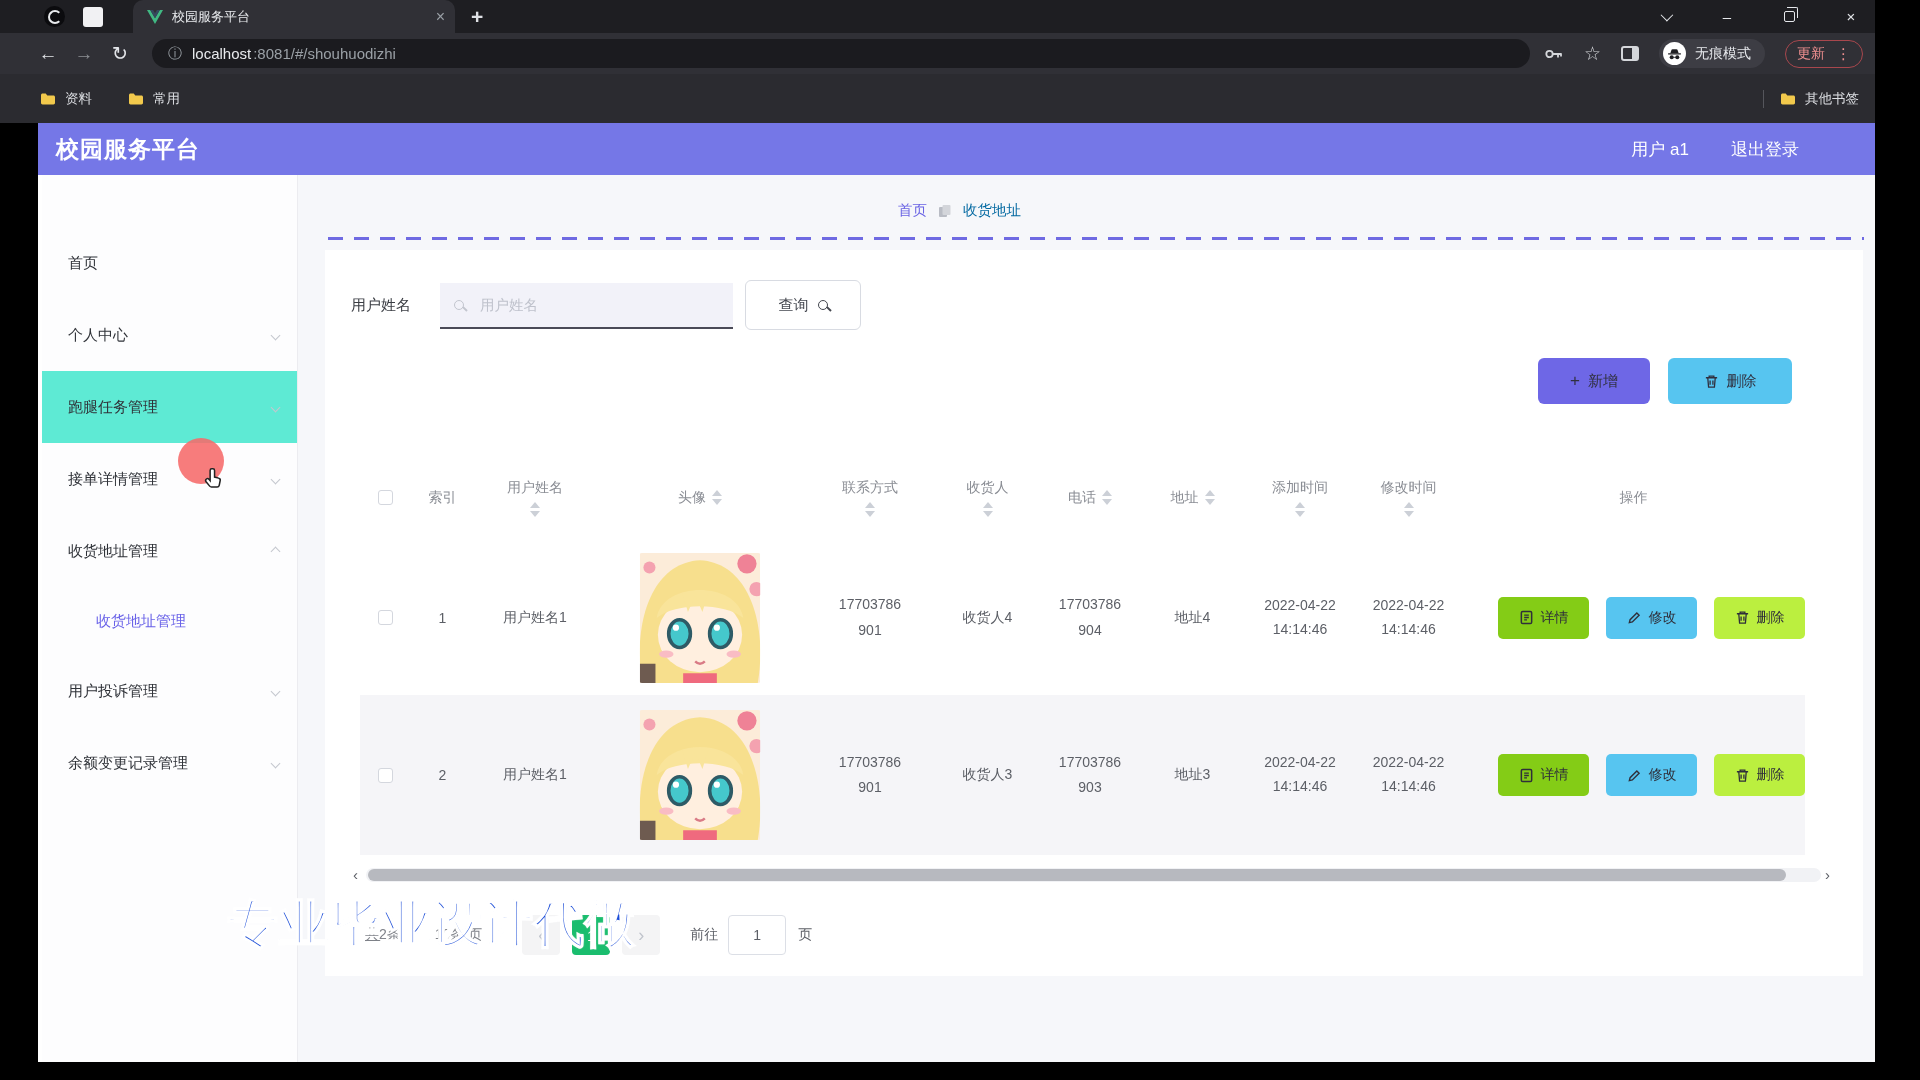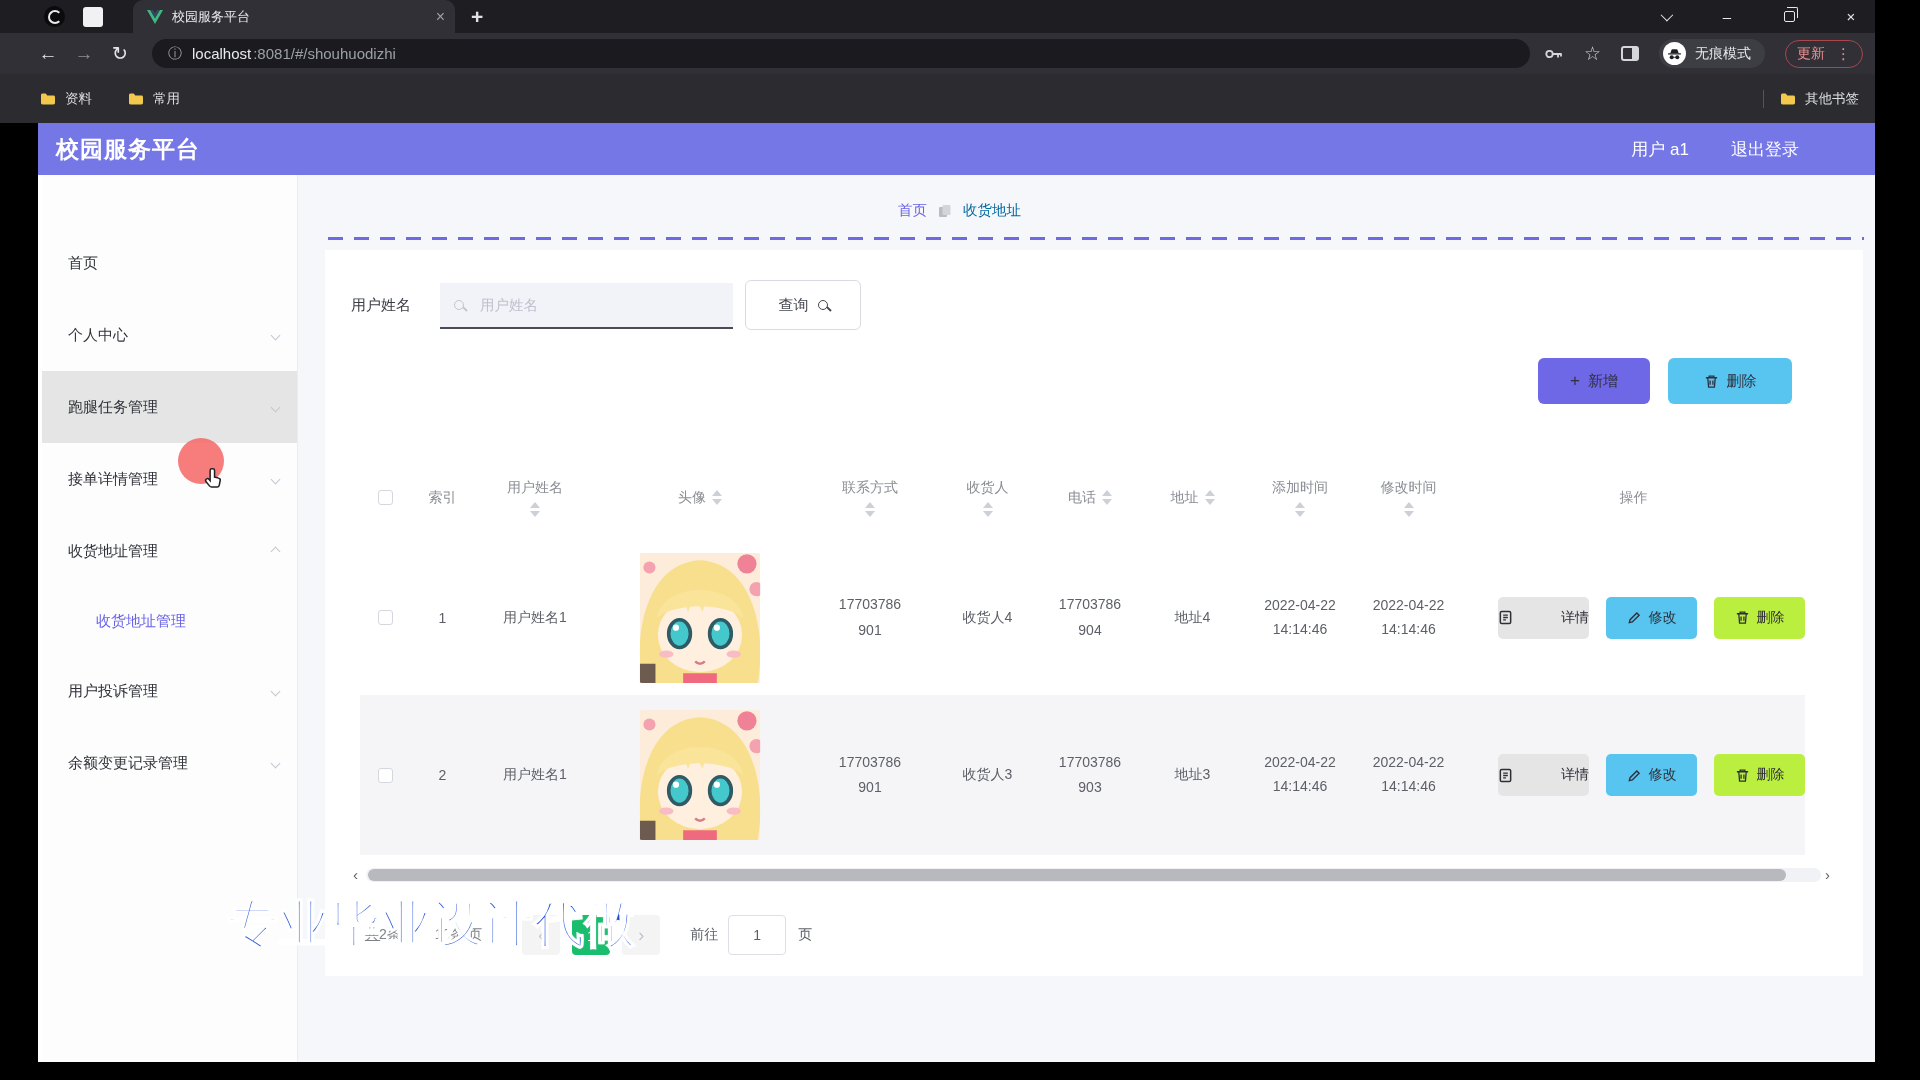--- a/index.html
+++ b/index.html
@@ -47,21 +47,21 @@
   .bm-sep { width:1px; height:18px; background:#55565c; margin-right:6px; }
 
   
   .page { position:absolute; left:38px; top:123px; width:1837px; height:939px; background:#fff; }
   .apphdr { height:52px; background:#7577e7; display:flex; align-items:center; padding:0 76px 0 18px; color:#fff; }
   .app-title { font-size:23px; font-weight:bold; letter-spacing:1px; }
   .hdr-right { margin-left:auto; display:flex; gap:42px; font-size:17px; }
 
   .sidebar { position:absolute; left:4px; top:52px; width:256px; height:887px; background:#fdfdfe; border-right:1px solid #ececf0; padding-top:52px; }
   .s-item { height:72px; display:flex; align-items:center; padding:0 18px 0 26px; font-size:15px; color:#2f3238; }
-  .s-item.hov { background:#e5e5e5;gap:41px; }
+  .s-item.hov { background:#5eead4;gap:41px; }
   .s-item.sub { height:68px; padding-left:54px; color:#6a63e8; }
   .chev { margin-left:auto; width:7px; height:7px; border-right:1.6px solid #c4c7ce; border-bottom:1.6px solid #c4c7ce; transform:rotate(45deg); }
   .chev.up { transform:rotate(-135deg); }
 
   .cursor { position:absolute; left:140px; top:315px; width:46px; height:46px; border-radius:50%; background:rgba(246,106,106,.88); z-index:60; }
   .cursor svg { position:absolute; right:-4px; bottom:-8px; }
 
   .main { position:absolute; left:260px; top:52px; width:1577px; height:887px; background:#f6f7fa; }
   .crumb { position:absolute; left:600px; top:26px; display:flex; align-items:center; gap:11px; font-size:14.5px; }
   .crumb-home { color:#6a64e4; }
@@ -96,21 +96,21 @@
   .crts { display:flex; flex-direction:column; gap:3px; align-items:center; }
   .cu { width:0; height:0; border-left:5px solid transparent; border-right:5px solid transparent; border-bottom:6px solid #ccd0d7; }
   .cdn { width:0; height:0; border-left:5px solid transparent; border-right:5px solid transparent; border-top:6px solid #ccd0d7; }
   .wrapname { display:inline-block; width:64px; word-break:break-all; line-height:1.8; }
   .wrapnum { display:inline-block; width:70px; word-break:break-all; line-height:1.8; }
   .wraptime { display:inline-block; width:74px; word-break:break-all; line-height:1.7; }
   .avatar { width:122px; height:130px; border-radius:3px; overflow:hidden; }
   .ops { display:flex; gap:17px; padding-left:36px; justify-content:flex-start; }
   .ab { height:42px; width:95px; border-radius:5px; display:flex; align-items:center; justify-content:center; gap:7px; font-size:14px; color:#2f2f3a; }
   .ab svg { stroke:#2f2f3a; }
-  .ab.detail { background:#e5e5e5;justify-content:space-between; }
+  .ab.detail { background:#84cc16; }
   .ab.edit { background:#57c5f0; }
   .ab.del { background:#bbef3f; }
 
   .sb-l, .sb-r { position:absolute; top:616px; font-size:15px; color:#5c5f66; }
   .sb-l { left:28px; } .sb-r { left:1500px; }
   .hsb { position:absolute; left:41px; top:618px; width:1455px; height:14px; background:#f1f2f5; border-radius:7px; }
   .hsb-thumb { position:absolute; left:2px; top:1px; width:1418px; height:12px; background:#b7b9bf; border-radius:6px; }
 
   .pager { position:absolute; left:35px; top:663px; height:44px; display:flex; align-items:center; font-size:14px; color:#5c5f66; }
   .pg-total { margin-left:5px; color:#7e8188;text-decoration:underline; }

